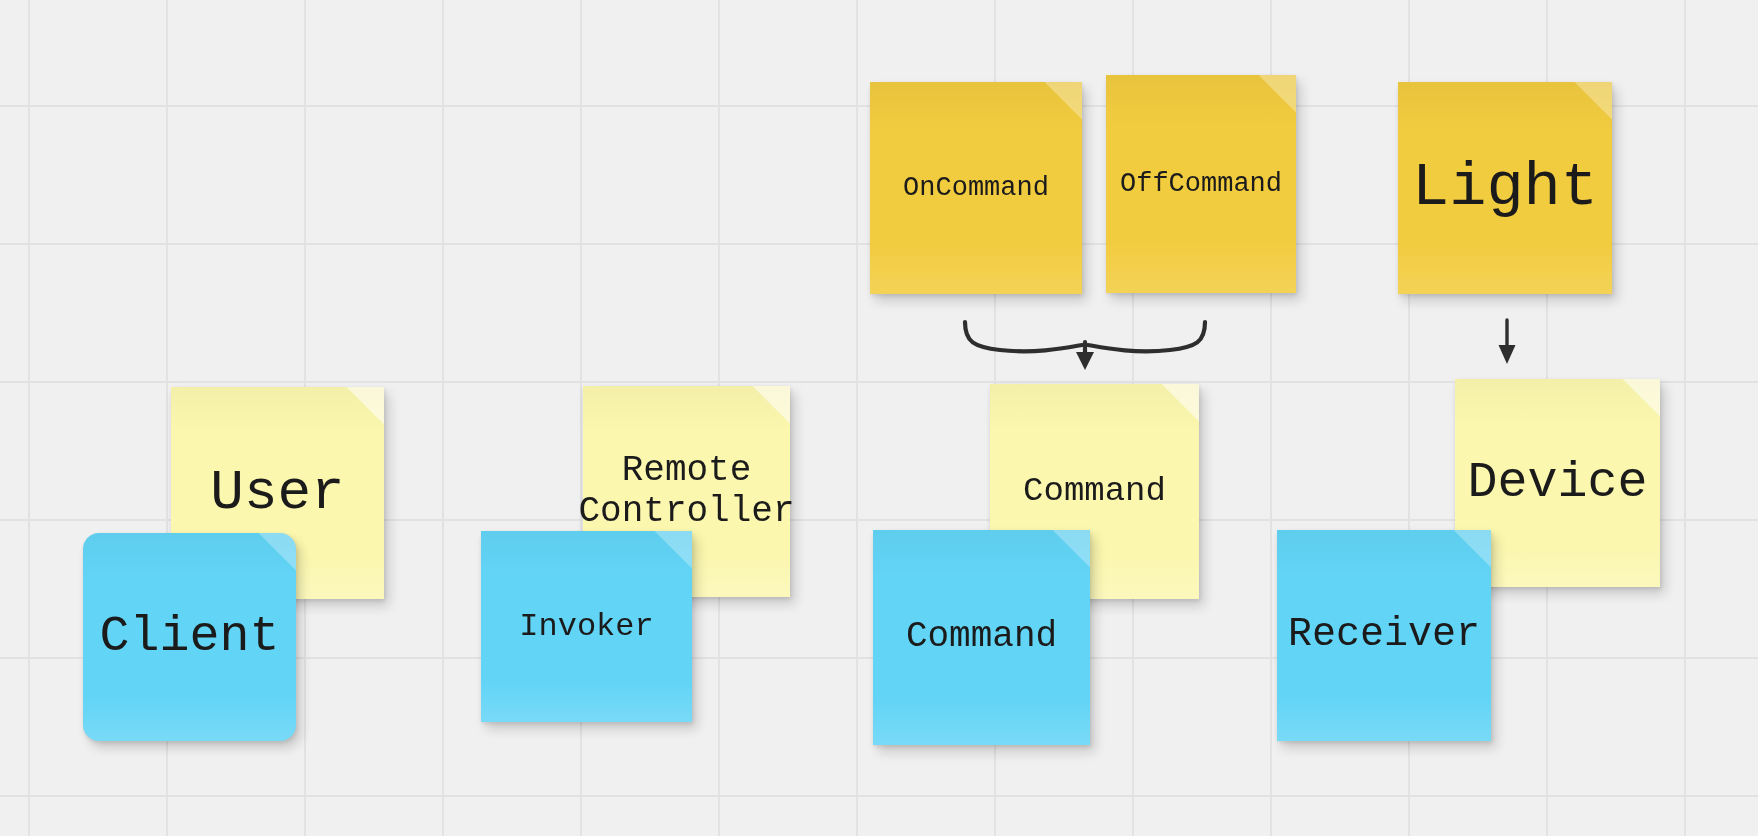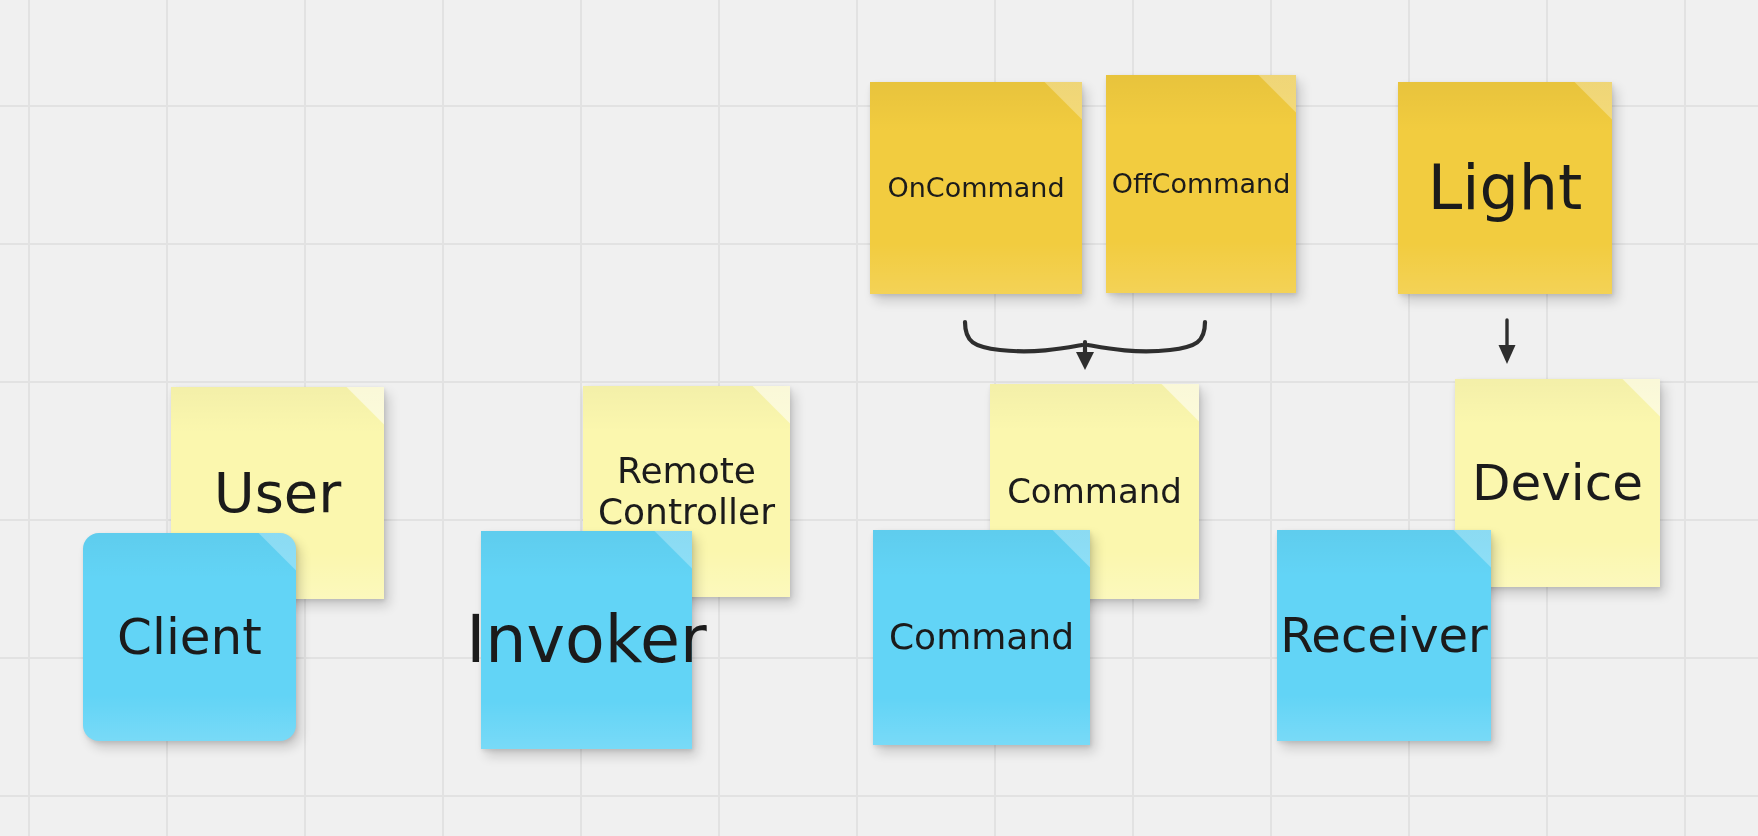--- a/index.html
+++ b/index.html
@@ -42,20 +42,21 @@
     display: flex;
     align-items: center;
     justify-content: center;
     text-align: center;
     color: #1b1b1b;
     line-height: 1.12;
     padding: 4px 8px;
     box-shadow:
       5px 7px 11px rgba(0, 0, 0, 0.16),
       1px 2px 4px rgba(0, 0, 0, 0.10);
+    font-family: Liberation Mono, monospace;
   }
   .note .label {
     display: block;
     white-space: pre-line;
   }
 
   
   .note-gold {
     background-color: #f2cc3f;
     background-image:
@@ -139,25 +140,25 @@
   </div>
 
   <div class="note note-pale" style="left:1455px; top:379px; width:205px; height:208px; font-size:50px;">
     <span class="label">Device</span>
   </div>
 
   <div class="note note-cyan" style="left:83px; top:533px; width:213px; height:208px; font-size:50px;border-radius:16px;">
     <span class="label">Client</span>
   </div>
 
-  <div class="note note-cyan" style="left:481px; top:531px; width:211px; height:218px; font-size:65px;">
+  <div class="note note-cyan" style="left:481px; top:531px; width:211px; height:191px; font-size:32px;">
     <span class="label">Invoker</span>
   </div>
 
   <div class="note note-cyan" style="left:873px; top:530px; width:217px; height:215px; font-size:36px;">
     <span class="label">Command</span>
   </div>
 
-  <div class="note note-cyan" style="left:1277px; top:530px; width:214px; height:211px; font-size:48px;">
+  <div class="note note-cyan" style="left:1277px; top:530px; width:214px; height:211px; font-size:40px;">
     <span class="label">Receiver</span>
   </div>
 
 </div>
 
 </body></html>

